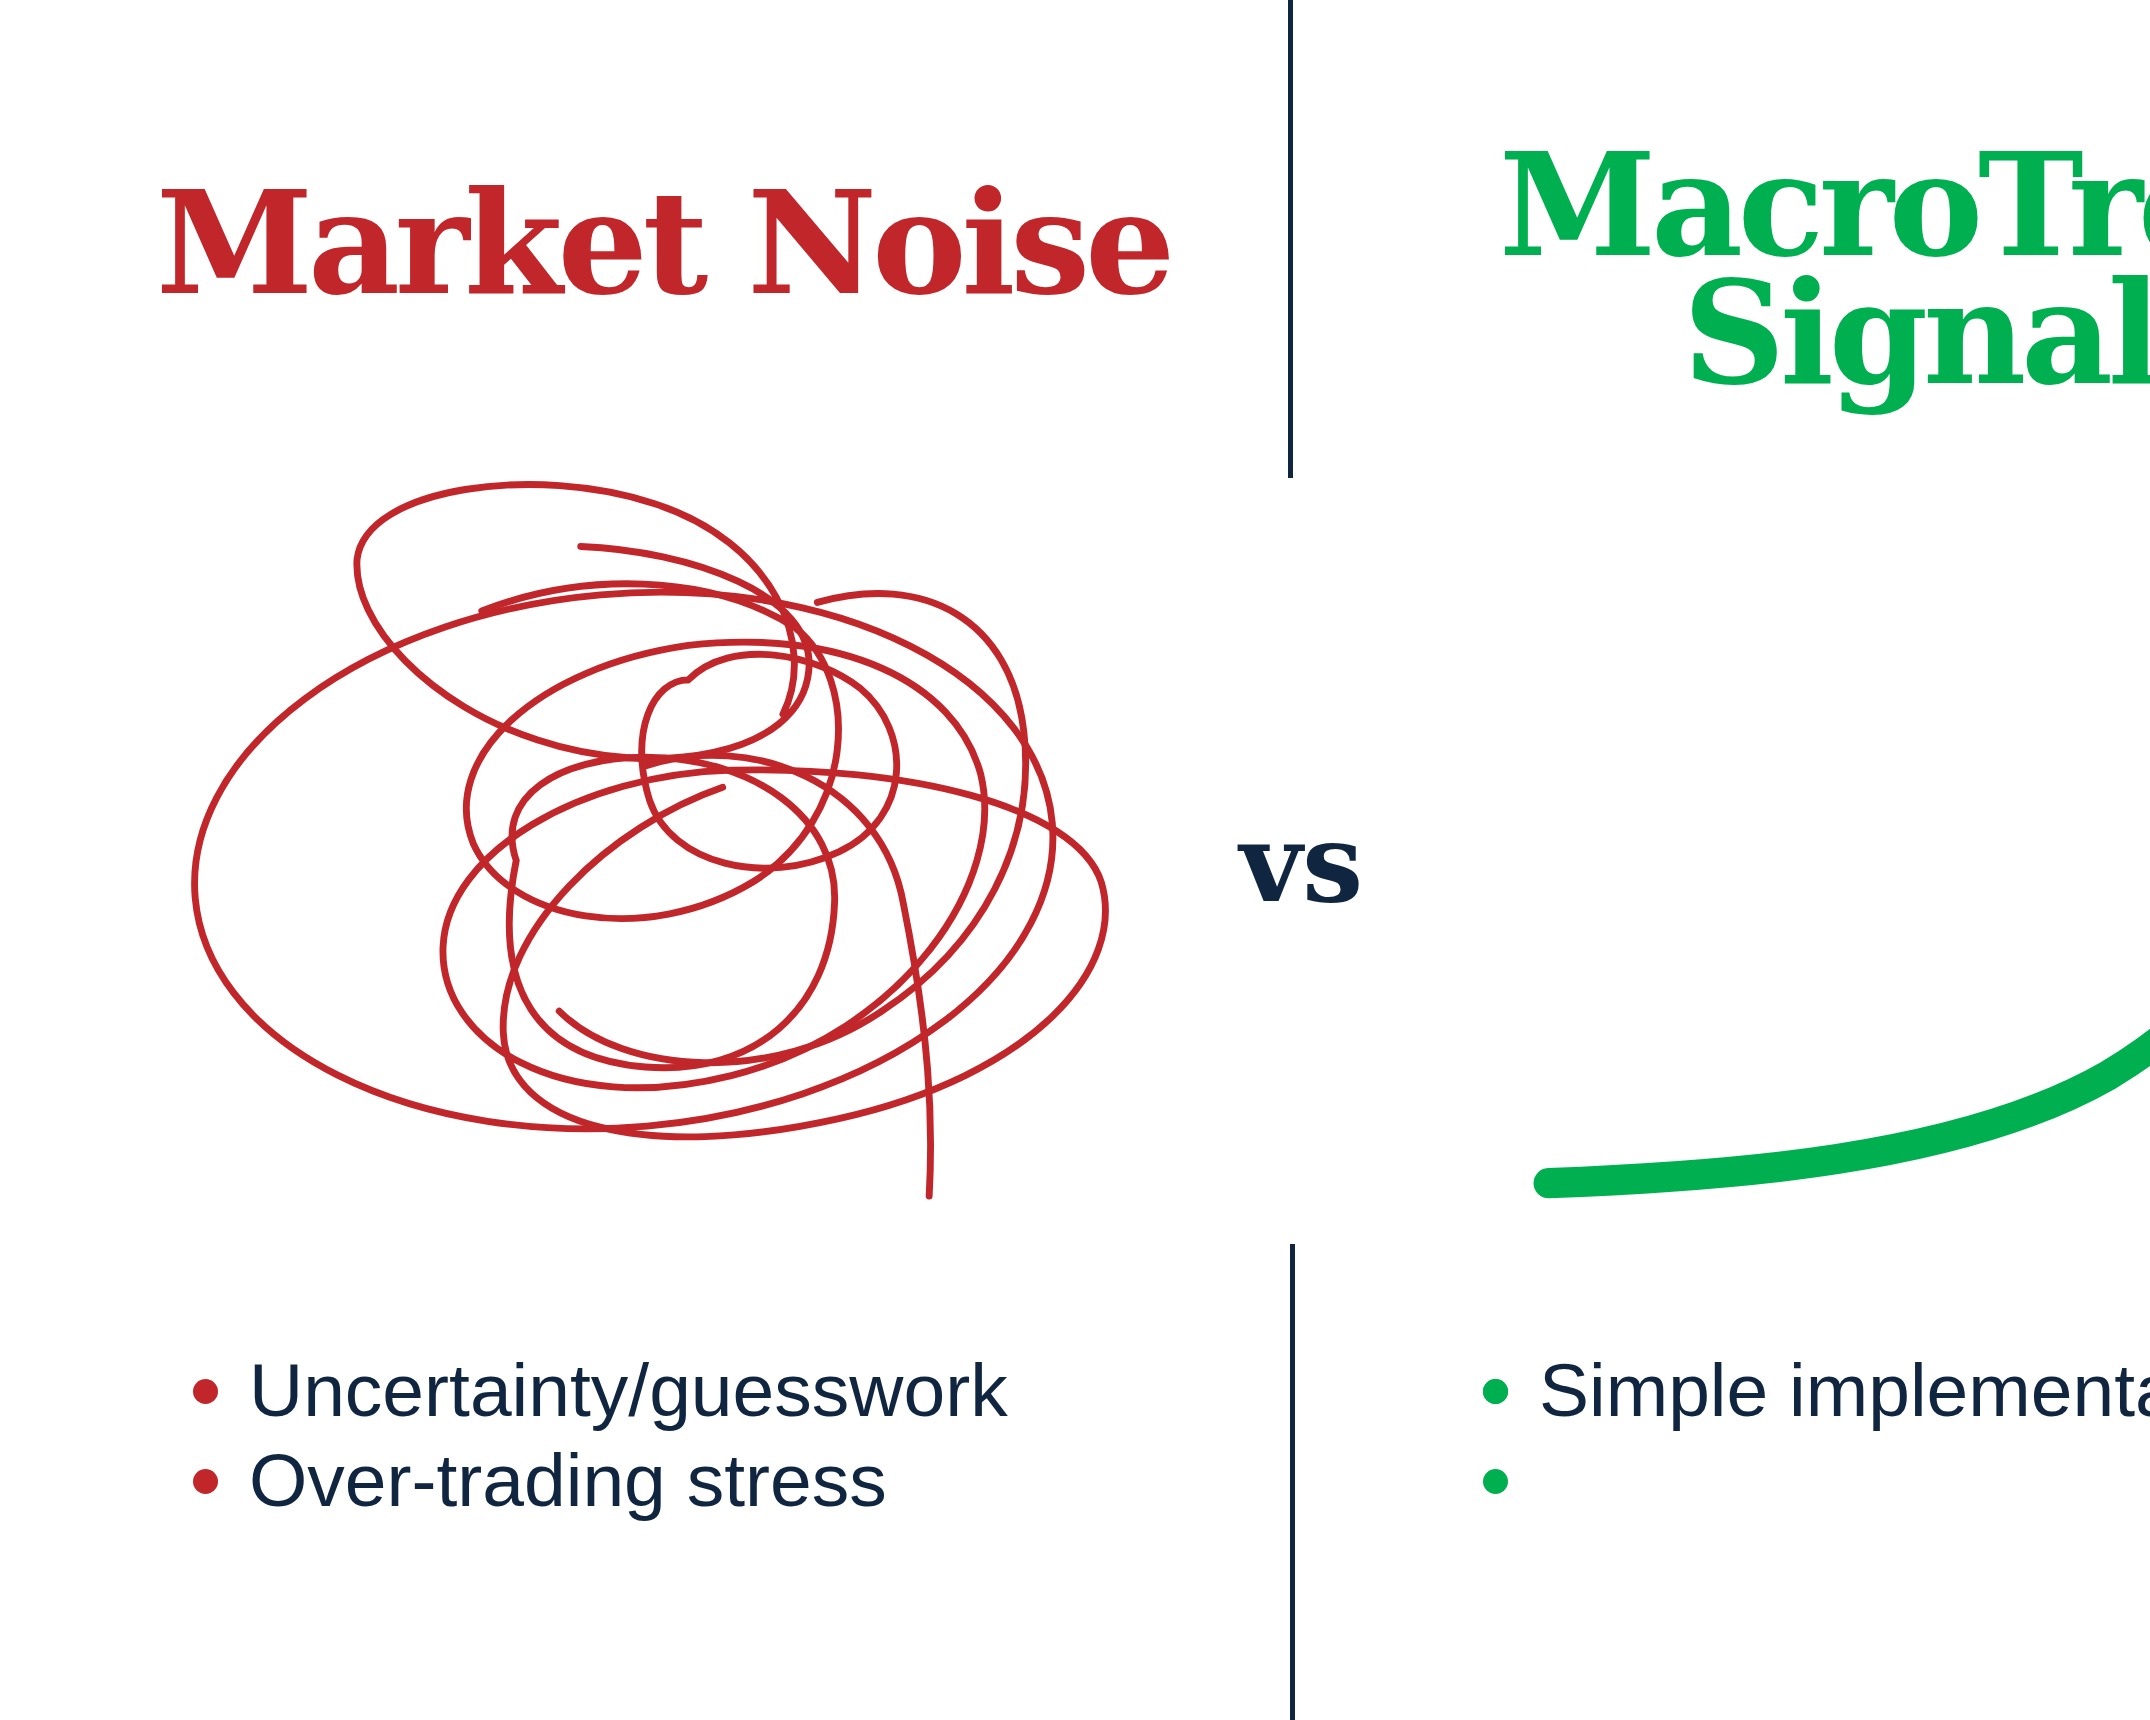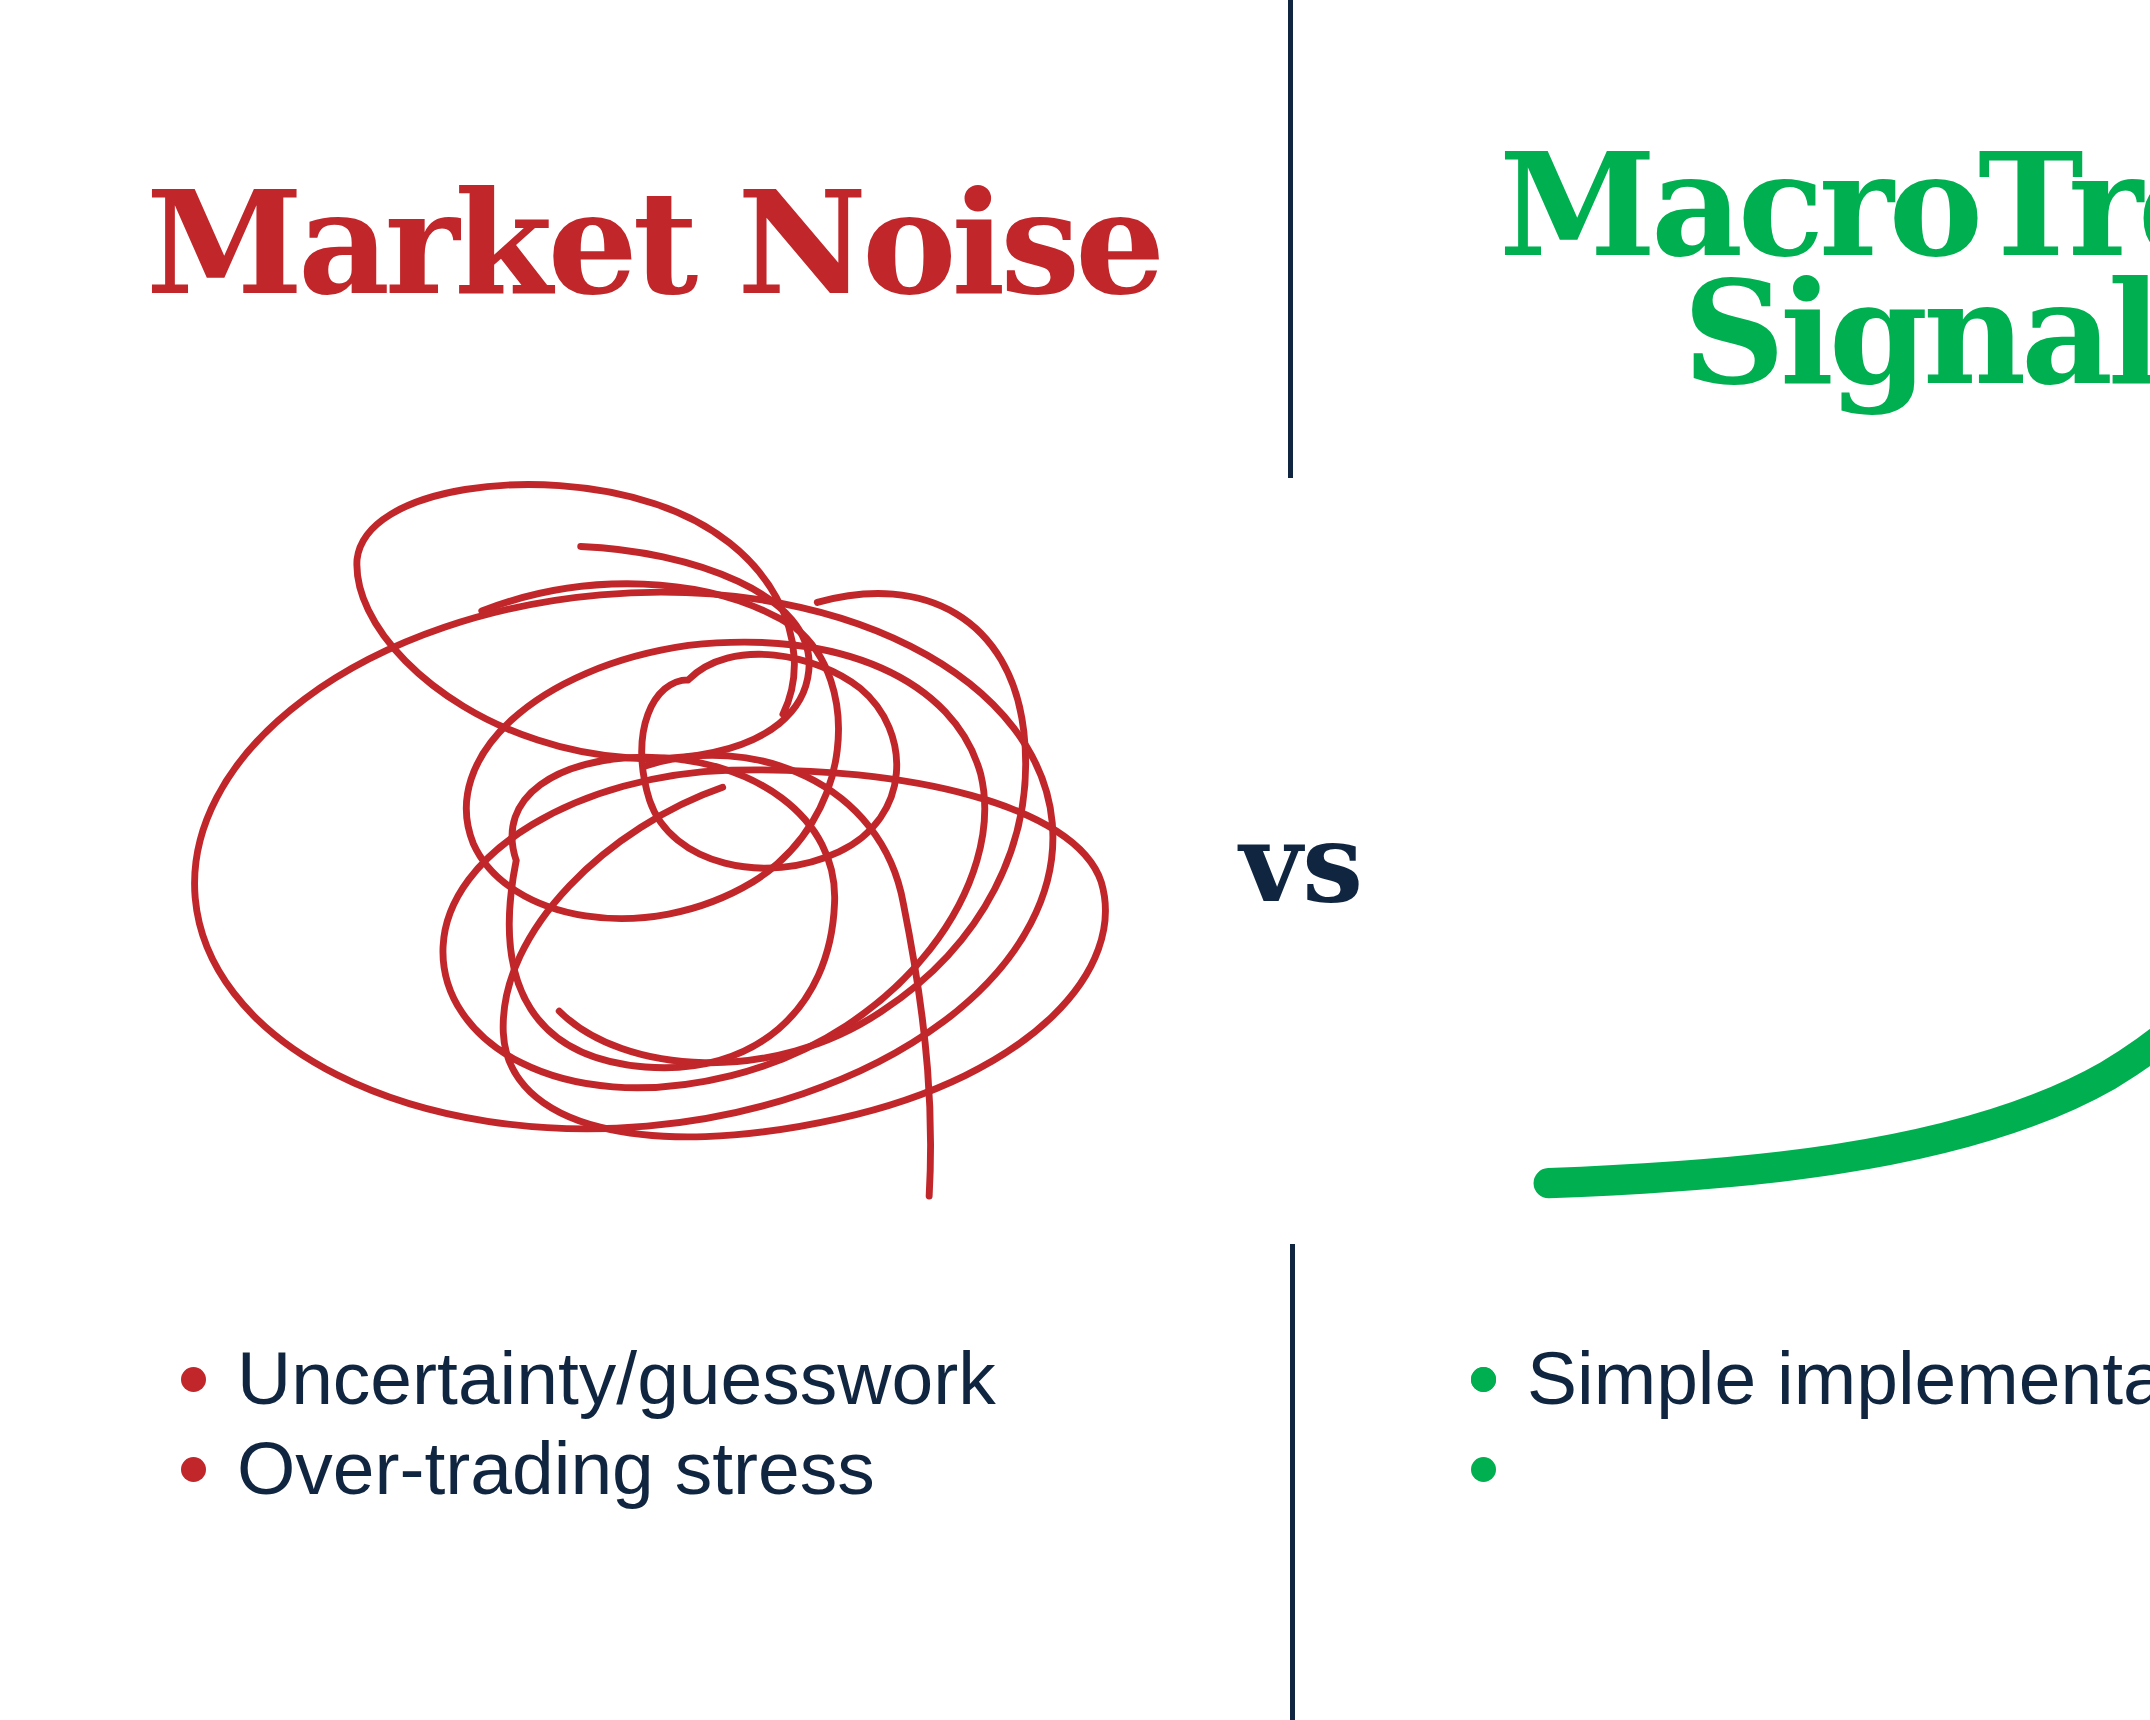--- a/index.html
+++ b/index.html
@@ -1,23 +1,23 @@
 <!DOCTYPE html>
 <html style="font-size:6.9px"><head>
 <meta charset="utf-8">
 <style>
   html, body { margin: 0; padding: 0; background: #ffffff; }
   body { width: 2581px; height: 1721px; position: relative; overflow: hidden; }
   .divider { position: absolute; width: 5.2px; background: #10253F; }
   .title { position: absolute; font-family: "DejaVu Serif", "Liberation Serif", serif; font-weight: bold; text-align: center; letter-spacing: -5.2px; line-height: 1; }
-  .title-left { left: 137px; top: 172px; width: 1032px; font-size: 142px; }
+  .title-left { left: 147px; top: 172px; width: 1032px; font-size: 142px; }
   .title-right { left: 1398px; top: 142px; width: 1118px; font-size: 142px; line-height: 0.9; }
   .vs { position: absolute; left: 1217px; top: 809px; width: 146px; text-align: right; font-family: "DejaVu Serif", "Liberation Serif", serif; font-weight: bold; font-size: 108px; line-height: 1; }
   .art { position: absolute; left: 0; top: 0; }
-  .list { position: absolute; margin: 0; padding: 0; list-style: none; font-family: "Liberation Sans", "DejaVu Sans", sans-serif; font-size: 75px; line-height: 90px; }
+  .list { position: absolute; margin: 12px; padding: 0; list-style: none; font-family: "Liberation Sans", "DejaVu Sans", sans-serif; font-size: 75px; line-height: 90px; }
   .list-left { left: 172px; top: 1333px; }
   .list-right { left: 1462px; top: 1333px; }
   .list li { position: relative; padding-left: 65px; white-space: nowrap; }
   .bullet { position: absolute; left: 8.6px; top: 34px; width: 25px; height: 25px; border-radius: 50%; }
 </style>
 </head>
 <body>
 
 <div class="divider" style="left:1288px; top:0; height:478px;"></div>
 <div class="divider" style="left:1290px; top:1244px; height:477px;"></div>

